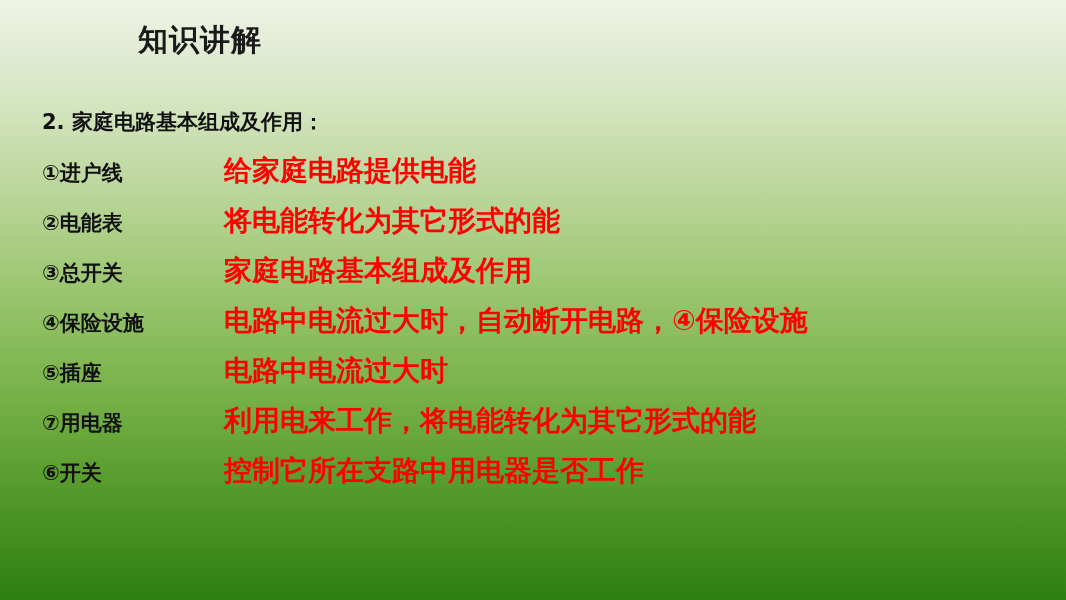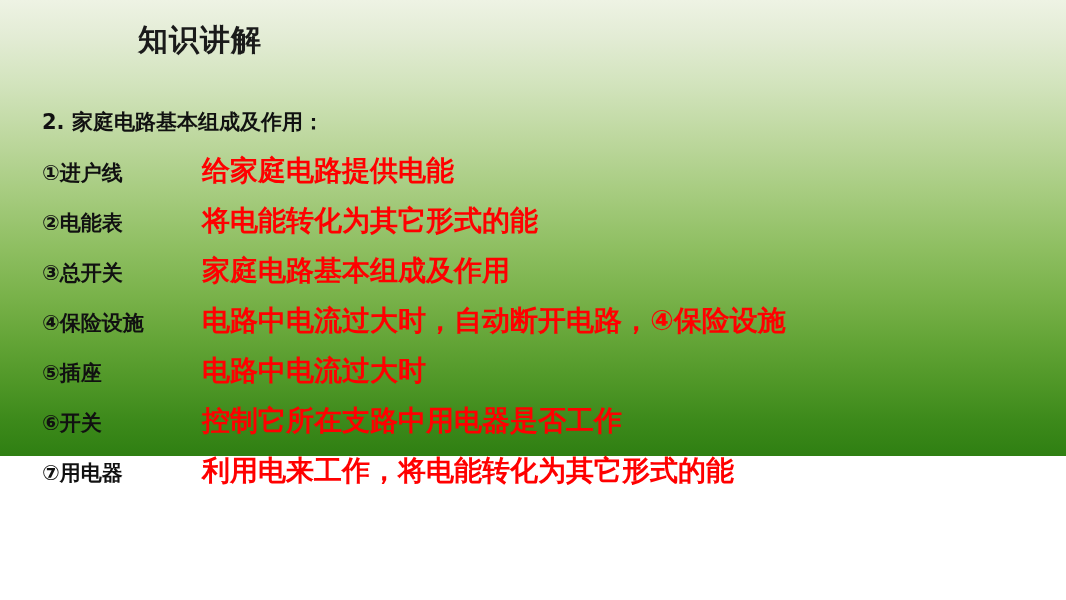--- a/index.html
+++ b/index.html
@@ -8,21 +8,21 @@
   }
   body {
     width: 1066px;
     height: 600px;
     overflow: hidden;
     font-family: "DejaVu Sans", "Liberation Sans", sans-serif;
   }
   .slide {
     position: relative;
     width: 1066px;
-    height: 456px;
+    height: 600px;
     box-sizing: border-box;
     background: linear-gradient(to bottom,
         #eef3e4 0%,
         #e3ecd5 8%,
         #d3e4be 18%,
         #bed89f 30%,
         #a7cc80 42%,
         #8fbf62 54%,
         #79b24a 65%,
         #63a436 75%,
@@ -51,20 +51,21 @@
     font-weight: bold;
     color: #111111;
     margin-bottom: 16px;
     white-space: nowrap;
   }
   .item-row {
     display: flex;
     align-items: baseline;
     margin-bottom: 12px;
     white-space: nowrap;
+    gap: 22px;
   }
   .item-label {
     flex: 0 0 auto;
     width: 160px;
     font-size: 21px;
     font-weight: bold;
     color: #111111;
   }
   .item-desc {
     flex: 0 0 auto;
@@ -103,23 +104,23 @@
       <span class="item-label">④保险设施</span>
       <span class="item-desc">电路中电流过大时，自动断开电路，④保险设施</span>
     </div>
 
     <div class="item-row">
       <span class="item-label">⑤插座</span>
       <span class="item-desc">电路中电流过大时</span>
     </div>
 
     <div class="item-row">
-      <span class="item-label">⑥开关</span>
-      <span class="item-desc">控制它所在支路中用电器是否工作</span>
+      <span class="item-label">⑦用电器</span>
+      <span class="item-desc">利用电来工作，将电能转化为其它形式的能</span>
     </div>
 
     <div class="item-row">
-      <span class="item-label">⑦用电器</span>
-      <span class="item-desc">利用电来工作，将电能转化为其它形式的能</span>
+      <span class="item-label">⑥开关</span>
+      <span class="item-desc">控制它所在支路中用电器是否工作</span>
     </div>
 
   </div>
 </div>
 
 </body></html>

